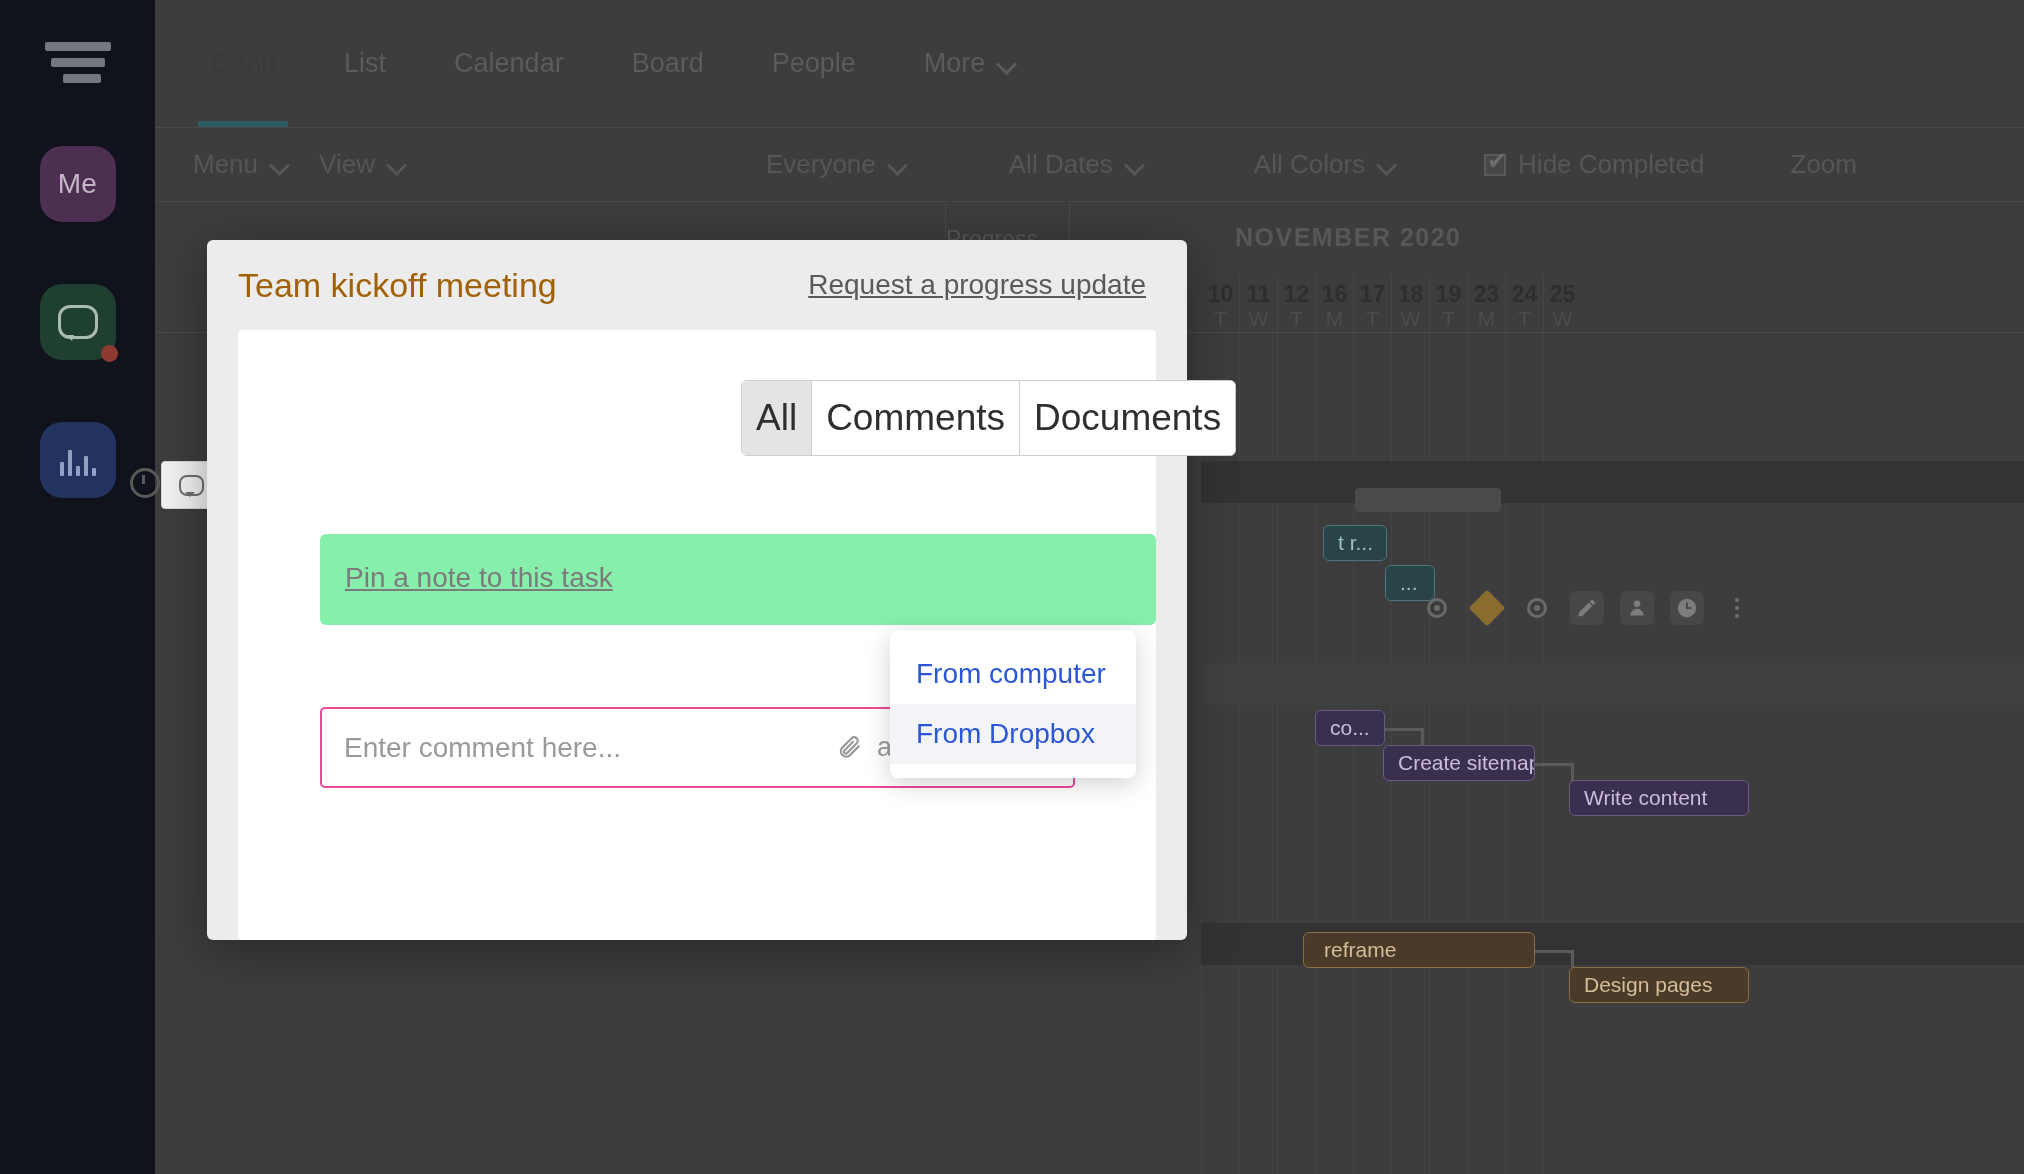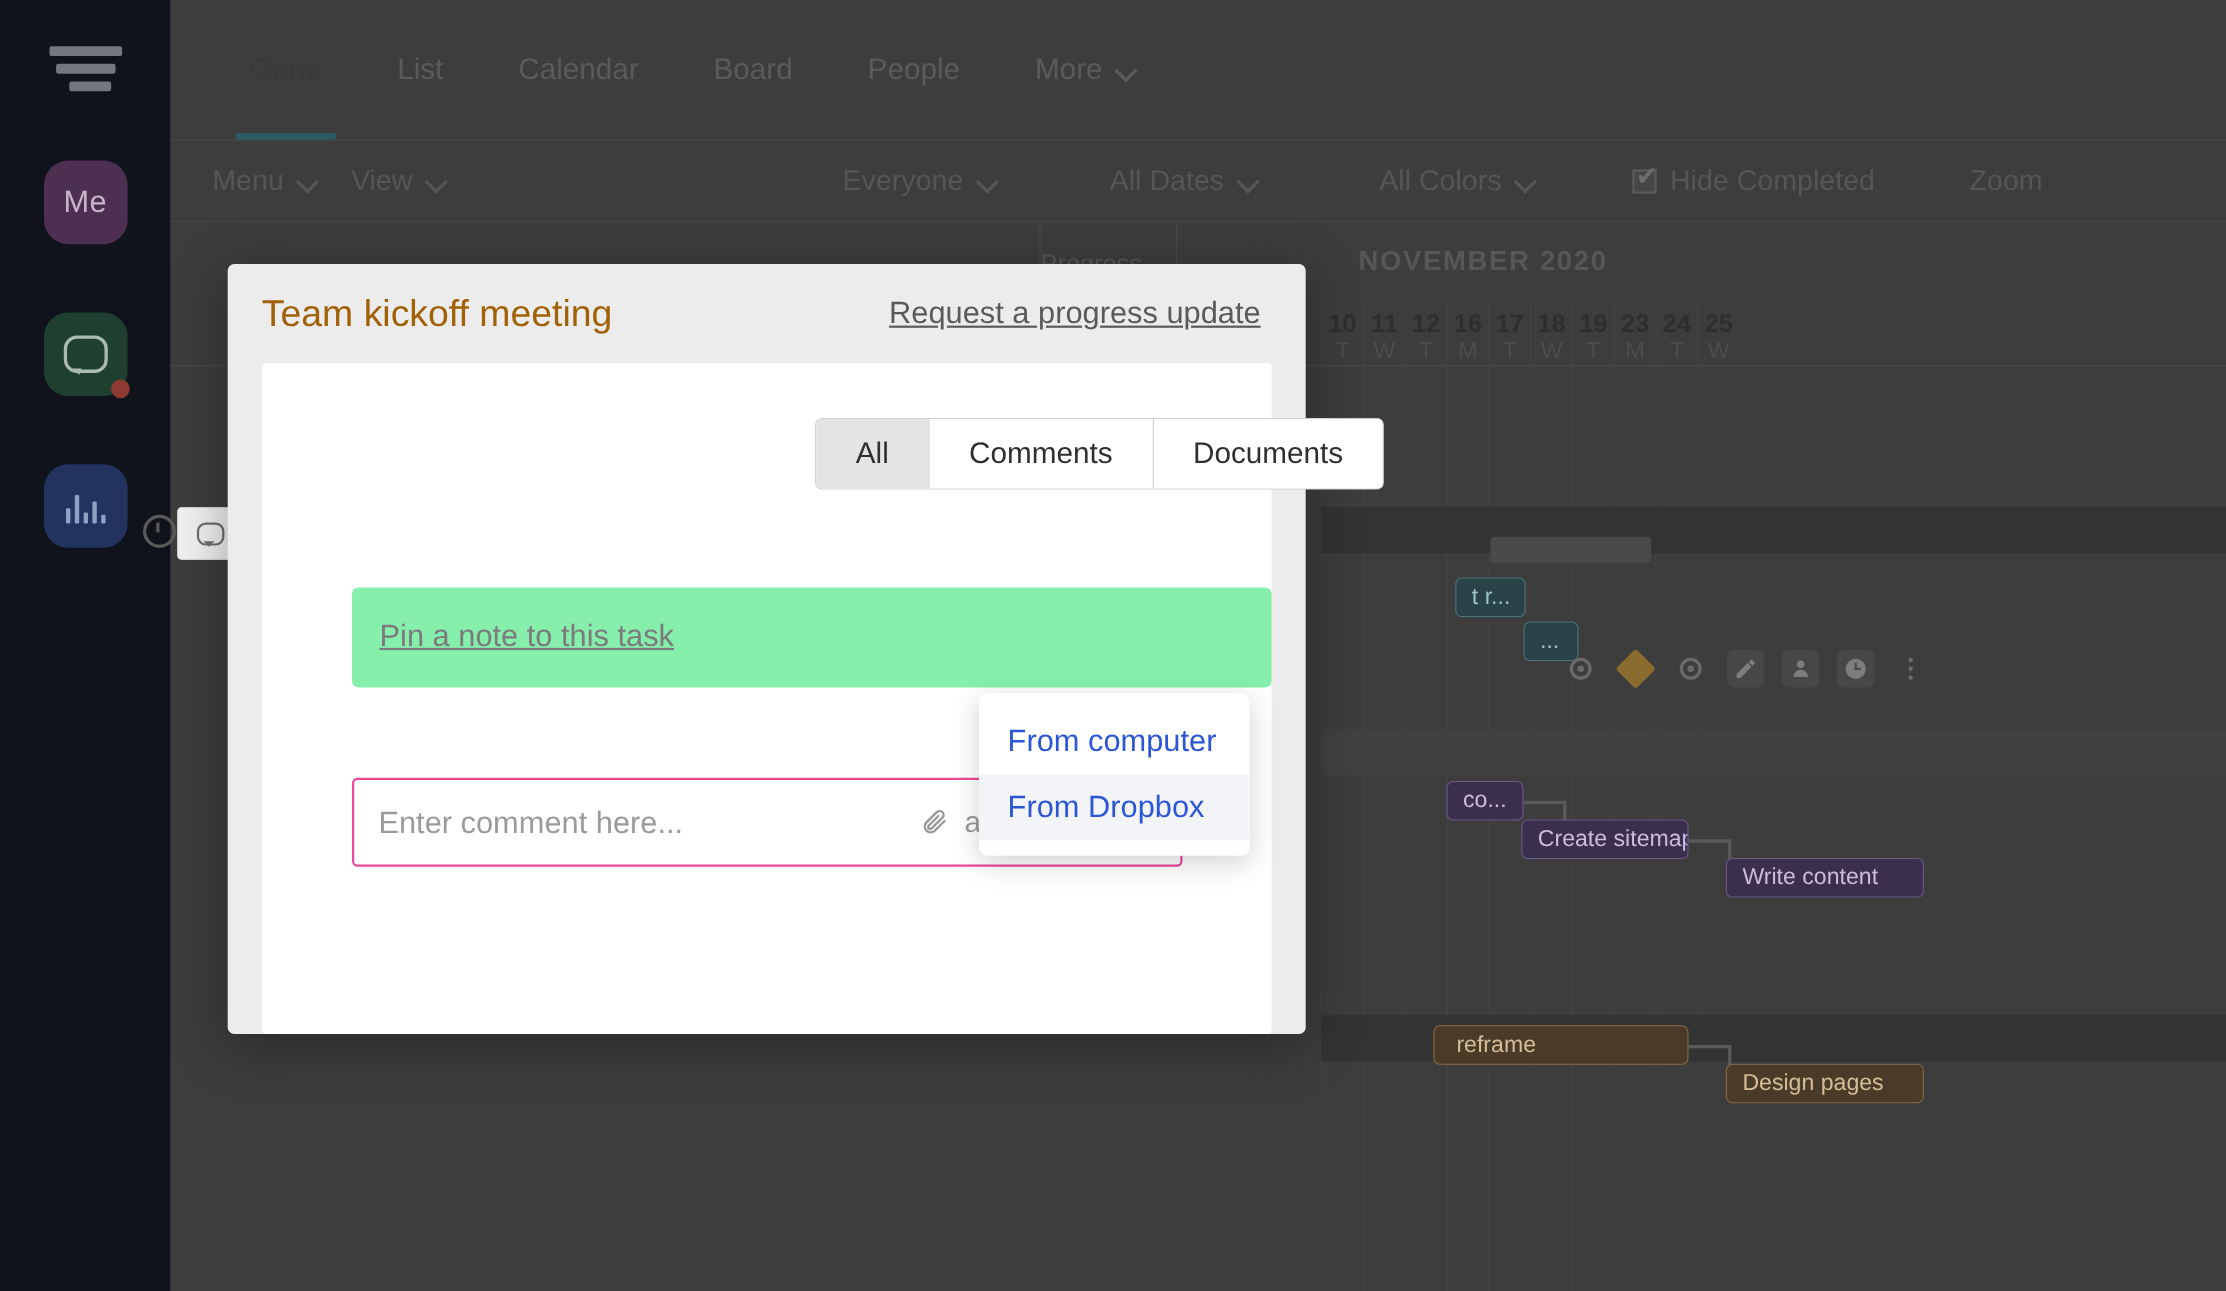--- a/index.html
+++ b/index.html
@@ -44,21 +44,21 @@
     content:""; position:absolute; left: 5px; bottom: -11px;
     border: 6px solid transparent; border-top-color: #a9bcae; border-right-width:2px;
   }
   .bars { display: flex; align-items: flex-end; gap: 4px; height: 32px; }
   .bars i { width: 4px; background: #8ea0c4; border-radius: 1px; display:block; }
 
   
   .main { position: absolute; left: 155px; top: 0; right: 0; bottom: 0; background: #3d3d3d; }
 
   .tabbar { position: relative; height: 128px; border-bottom: 1px solid #4a4a4a; }
-  .tabs { display: flex; align-items: center; height: 100%; padding-left: 38px; }
+  .tabs { display: flex; align-items: center; height: 100%; padding-left: 21px; }
   .tab {
     font-size: 27px; color: #5b5b5b; padding: 0 34px; height: 100%;
     display: flex; align-items: center; position: relative;
   }
   .tab.active { color: #3a3a3a; }
   .tab.active:after {
     content:""; position:absolute; left: 22px; right: 22px; bottom: 0;
     height: 6px; background: #2c5b64;
   }
   .tab .chev { margin-left: 14px; }
@@ -170,21 +170,21 @@
     position: absolute; left: 31px; right: 31px; top: 90px; bottom: -0px;
     background: #fff; border-radius: 4px;
   }
 
   .seg {
     position: absolute; left: 503px; top: 50px;
     display: flex; border: 1px solid #cfcfcf; border-radius: 6px; overflow: hidden;
     background: #fff;
   }
   .seg-btn {
-    font-size: 27px; color: #2f2f2f; padding: 16px 36px; background: #fff;
+    font-size: 37px; color: #2f2f2f; padding: 16px 14px; background: #fff;
     border-left: 1px solid #cfcfcf; white-space: nowrap;
   }
   .seg-btn:first-child { border-left: 0; }
   .seg-btn.active { background: #e4e4e4; }
 
   .pin-area {
     position: absolute; left: 82px; right: 0px; top: 204px; height: 91px;
     background: #86efac; border-radius: 6px; text-align: center;
   }
   .pin-link {

